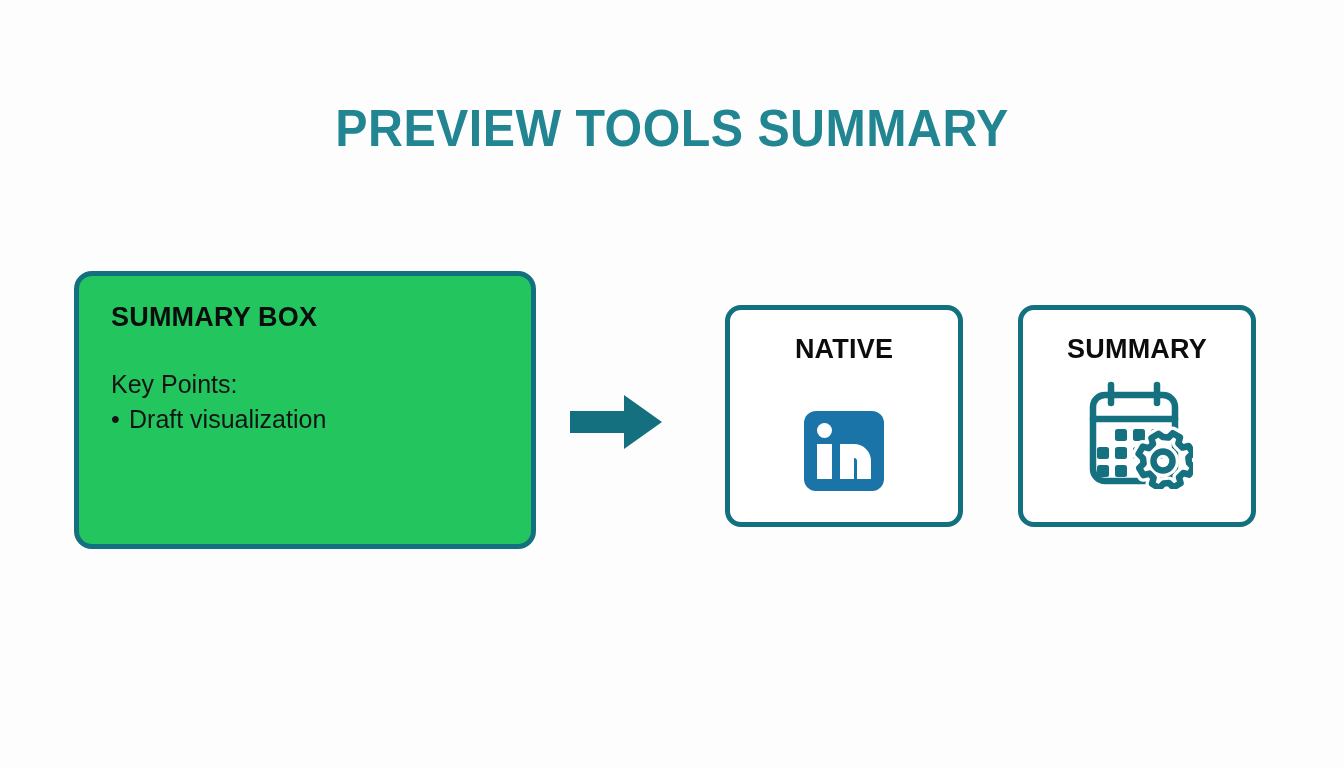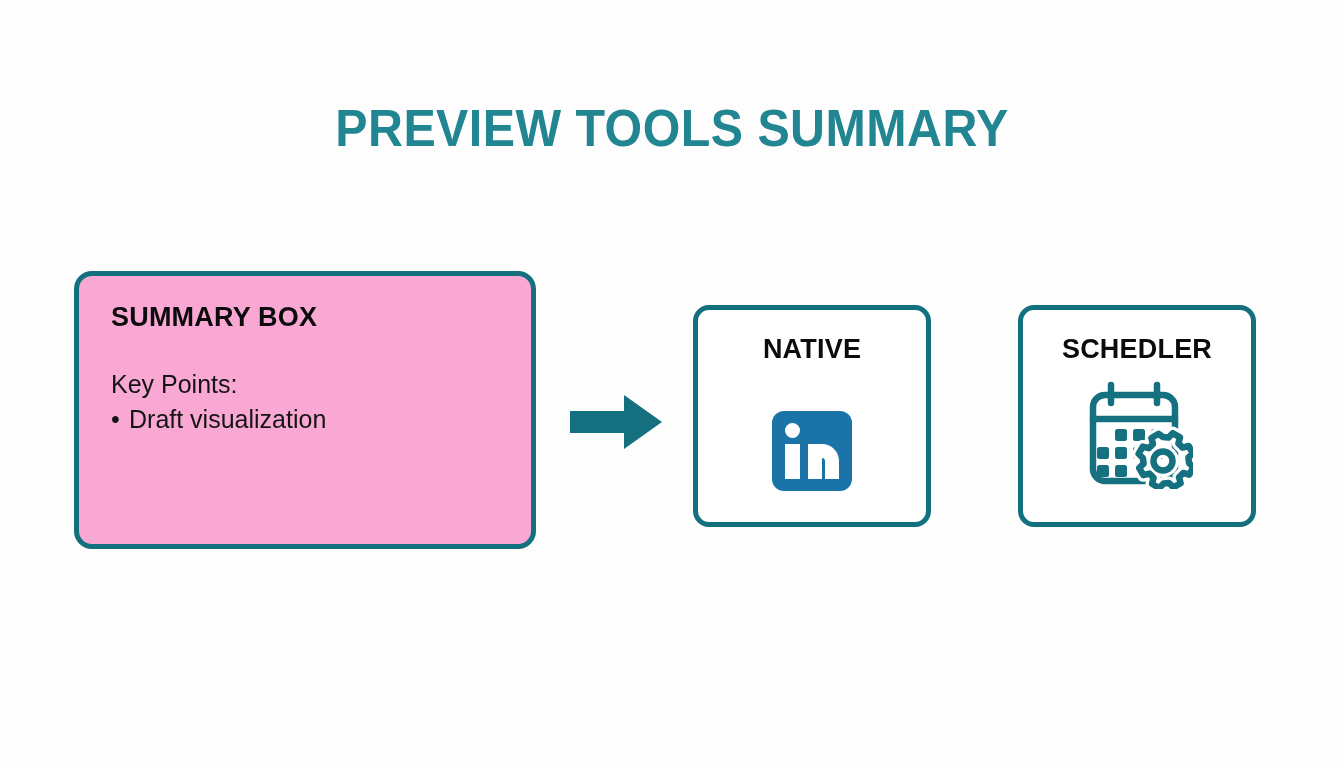--- a/index.html
+++ b/index.html
@@ -37,21 +37,21 @@
 
   
   .summary-box {
     position: absolute;
     left: 74px;
     top: 271px;
     width: 462px;
     height: 278px;
     border: 5px solid #13707f;
     border-radius: 18px;
-    background: #f9a8d4;
+    background: #22c55e;
     padding: 26px 0 0 32px;
   }
 
   .summary-heading {
     font-size: 27px;
     font-weight: 700;
     color: #0c0c0c;
     letter-spacing: 0.2px;
     line-height: 1.15;
   }
@@ -104,21 +104,21 @@
     width: 238px;
     height: 222px;
     border: 5px solid #13707f;
     border-radius: 16px;
     background: #ffffff;
     display: flex;
     flex-direction: column;
     align-items: center;
   }
 
-  .tool-card.card-native    { left: 693px; gap: 30px; }
+  .tool-card.card-native    { left: 725px; gap: 30px; }
   .tool-card.card-scheduler { left: 1018px; }
 
   .tool-card-label {
     margin-top: 26px;
     font-size: 27px;
     font-weight: 700;
     color: #0c0c0c;
     letter-spacing: 0.2px;
     line-height: 1;
     white-space: nowrap;
@@ -206,21 +206,21 @@
     <div class="linkedin-mark">
       <span class="li-dot"></span>
       <span class="li-stem"></span>
       <span class="li-n-stem"></span>
       <span class="li-n-arch"></span>
     </div>
   </div>
 </section>
 
 <section class="tool-card card-scheduler">
-  <div class="tool-card-label">SCHEDLER</div>
+  <div class="tool-card-label">SUMMARY</div>
 
   <div class="tool-card-icon">
     <svg width="112" height="108" viewBox="0 0 112 108" aria-hidden="true">
       <g fill="none" stroke="#15707f" stroke-width="6.5" stroke-linecap="round" stroke-linejoin="round">
 
         <line x1="30" y1="4" x2="30" y2="22"></line>
         <line x1="76" y1="4" x2="76" y2="22"></line>
 
         <path d="M12 26 a12 12 0 0 1 12 -12 h58 a12 12 0 0 1 12 12 v62 a12 12 0 0 1 -12 12 h-58 a12 12 0 0 1 -12 -12 z"></path>
 

